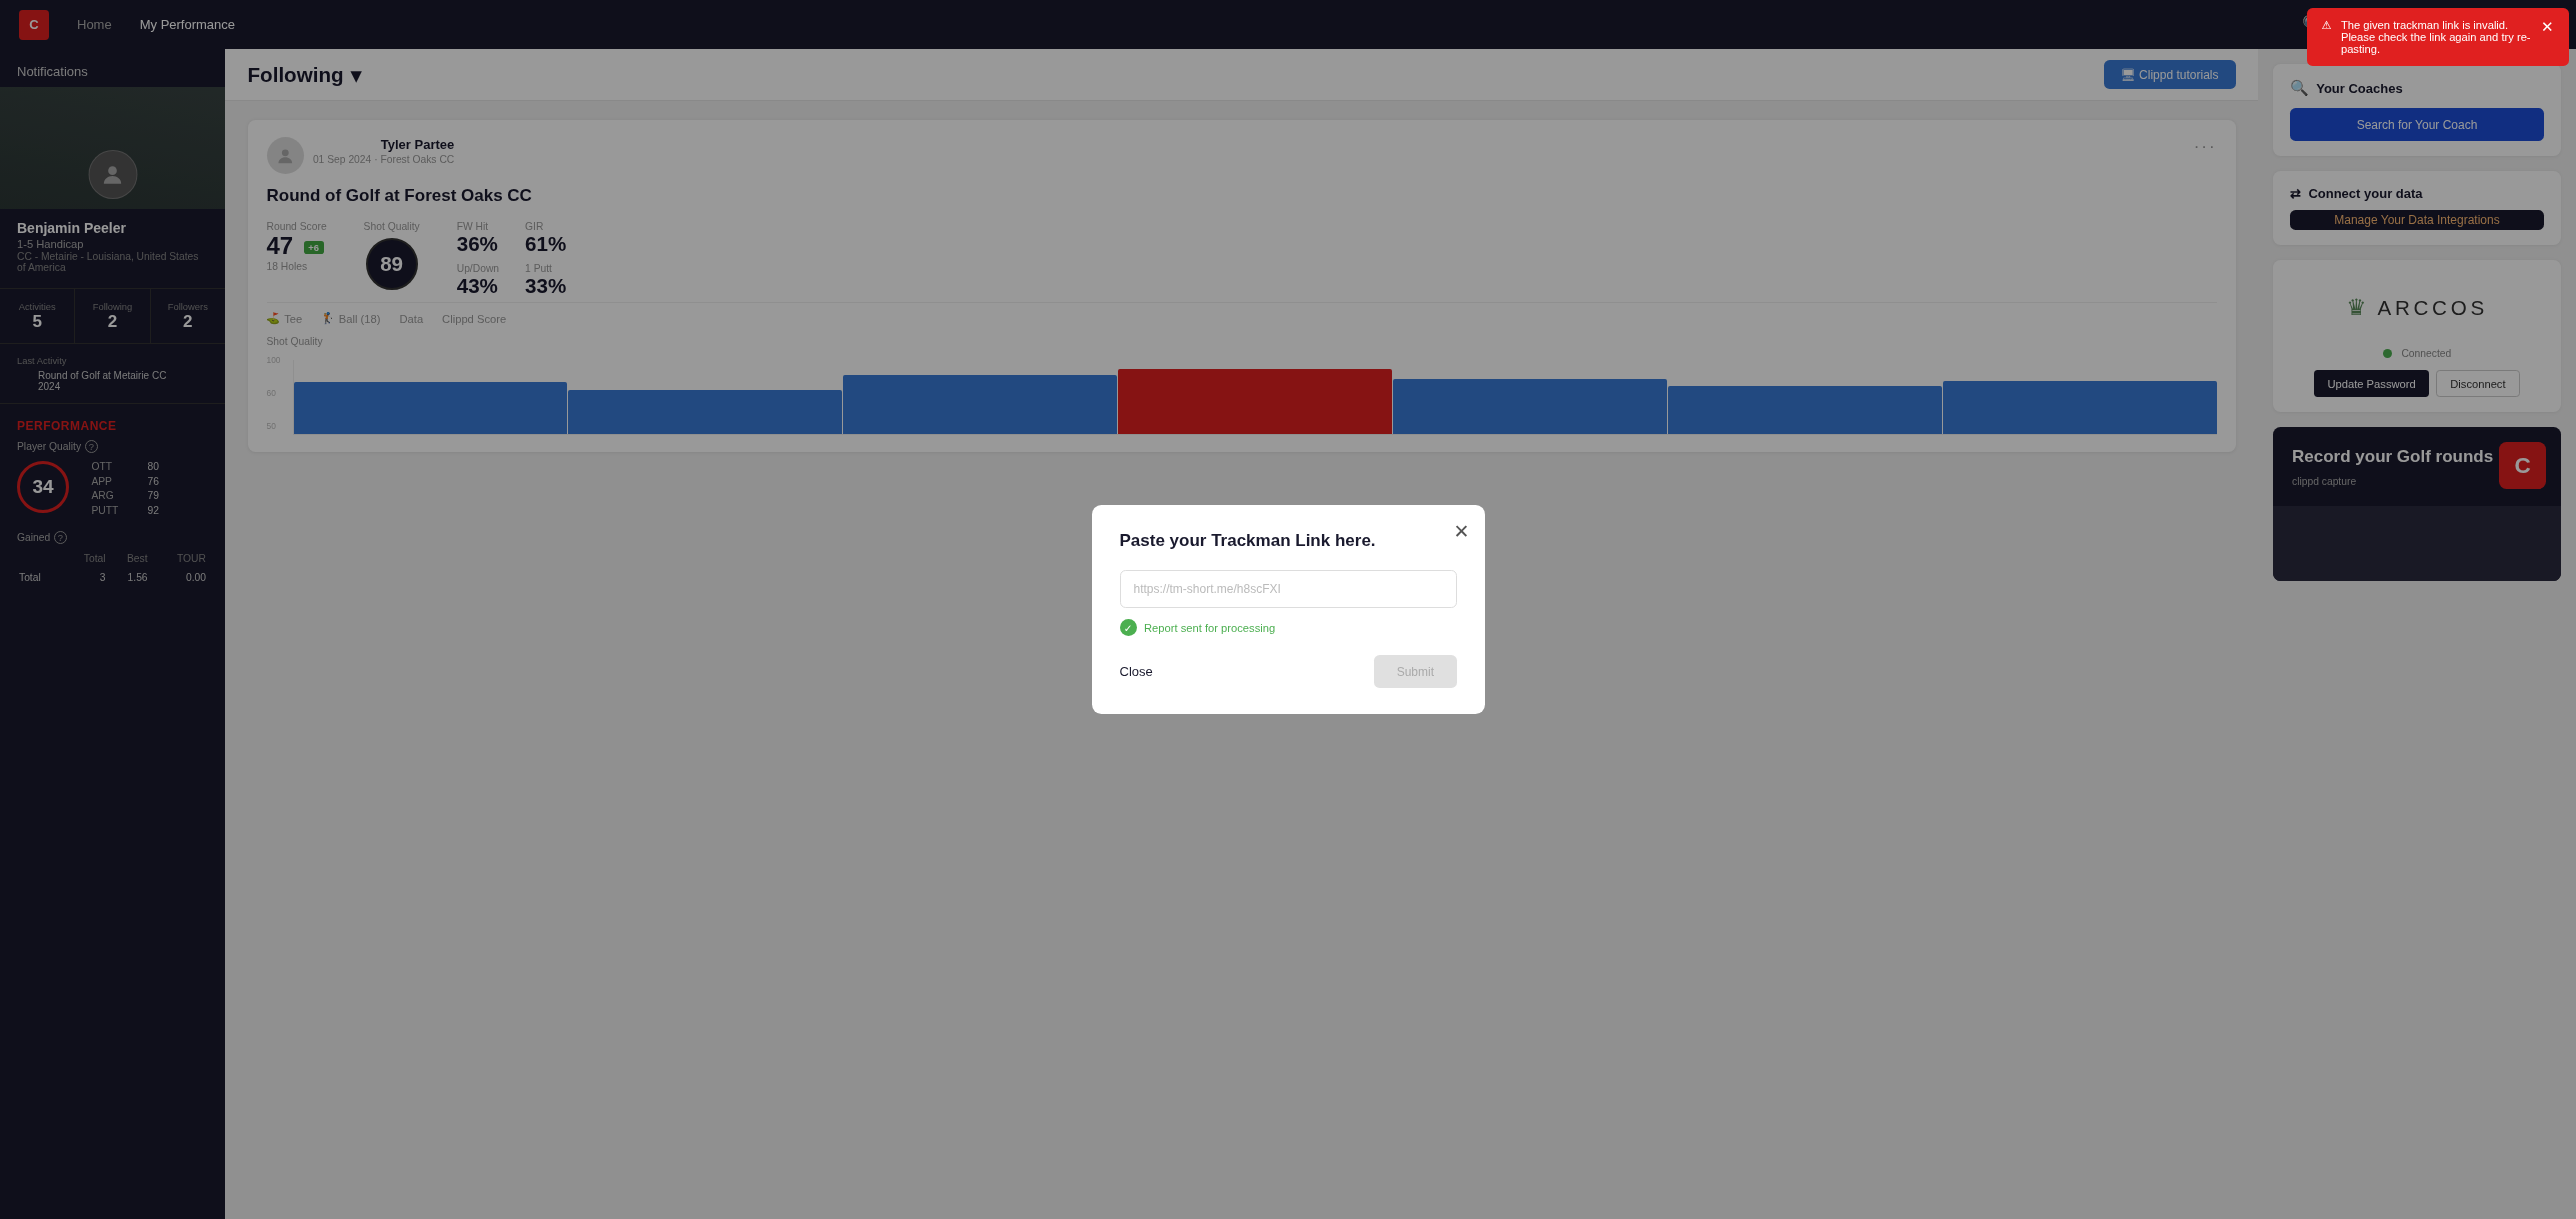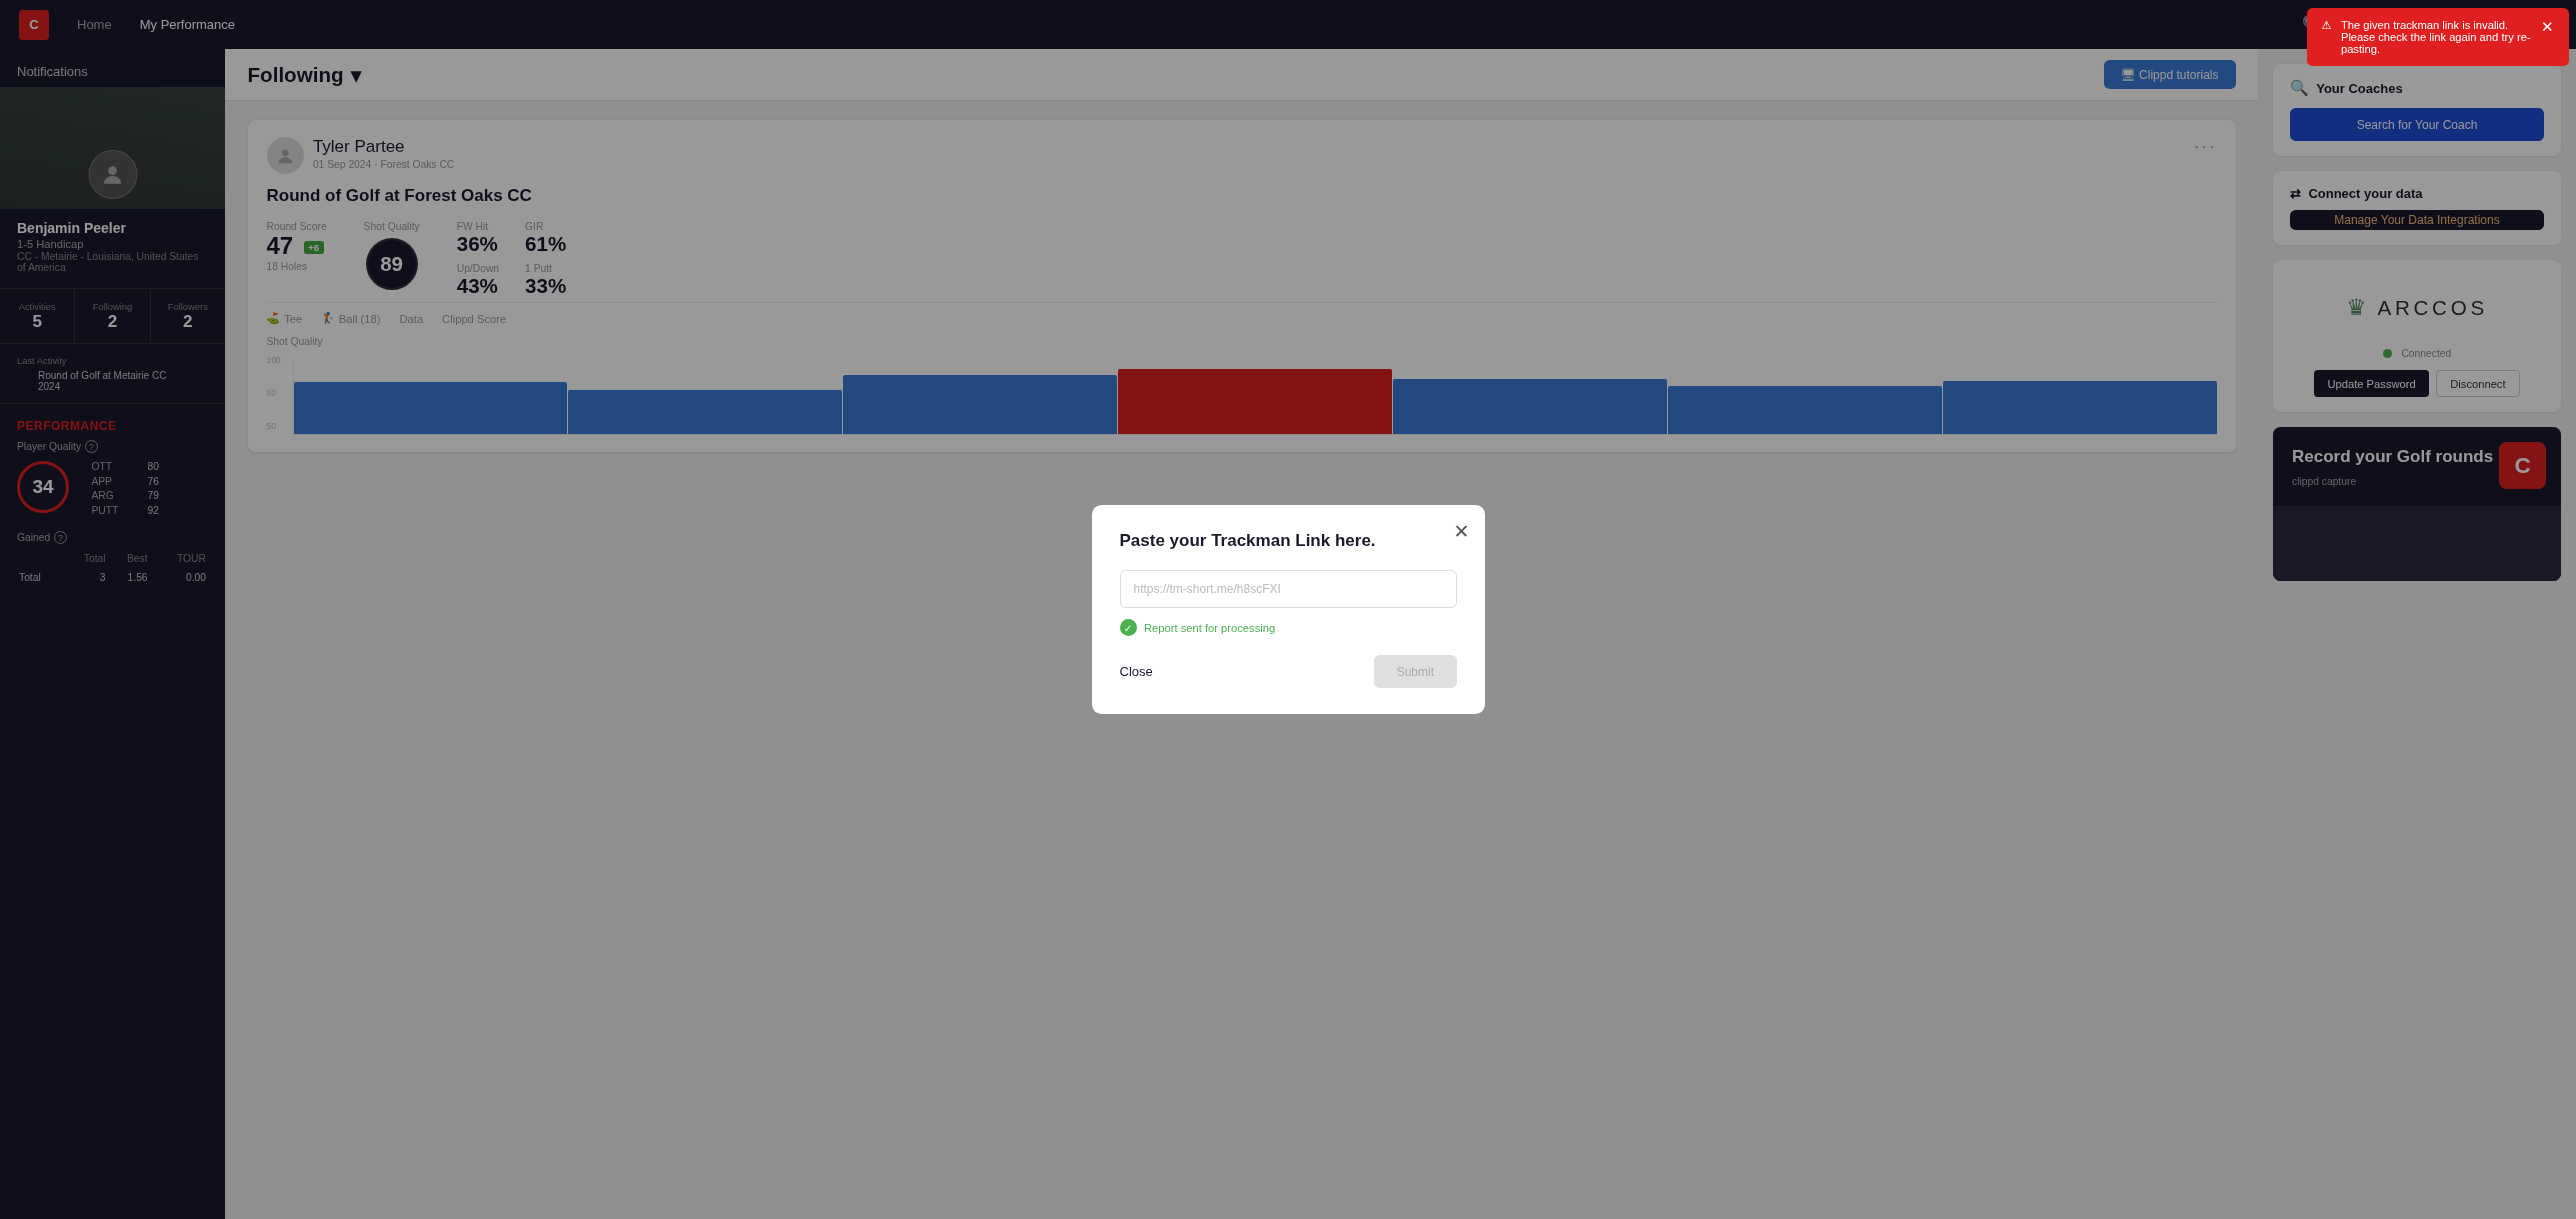--- a/index.html
+++ b/index.html
@@ -304,23 +304,24 @@
       display: flex; align-items: center; justify-content: center;
       flex-shrink: 0;
       margin-right: 9.4px;
     }
     .feed-card-user {
       display: flex;
       align-items: flex-start;
       gap: 0;
     }
     .feed-card-name {
-      font-size: 17px;
-      font-weight: 400;
+      font-size: 13px;
+      font-weight: 700;
       color: #1a1a2e;
+      text-align: right;
     }
     .feed-card-meta {
       font-size: 10.3px;
       color: #999;
       margin-top: 1.9px;
     }
     .feed-card-more {
       color: #999;
       cursor: pointer;
       font-size: 17px;

